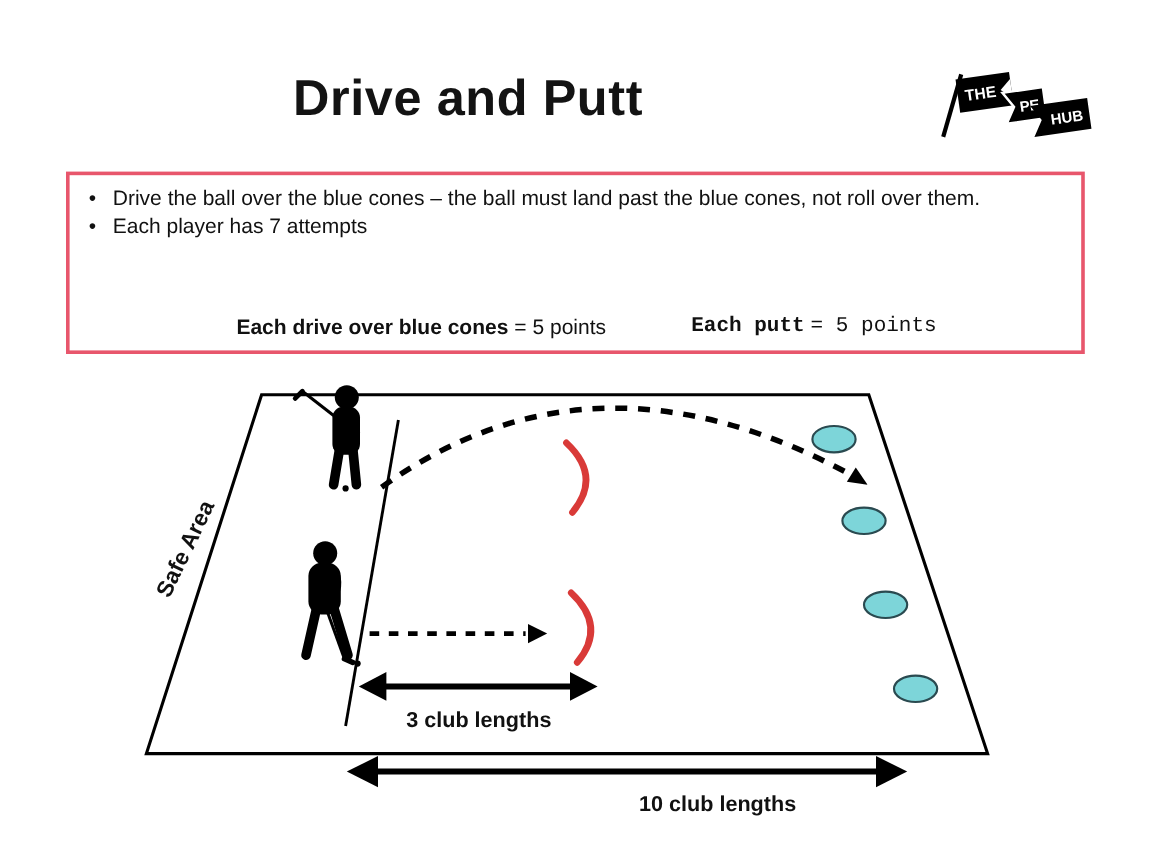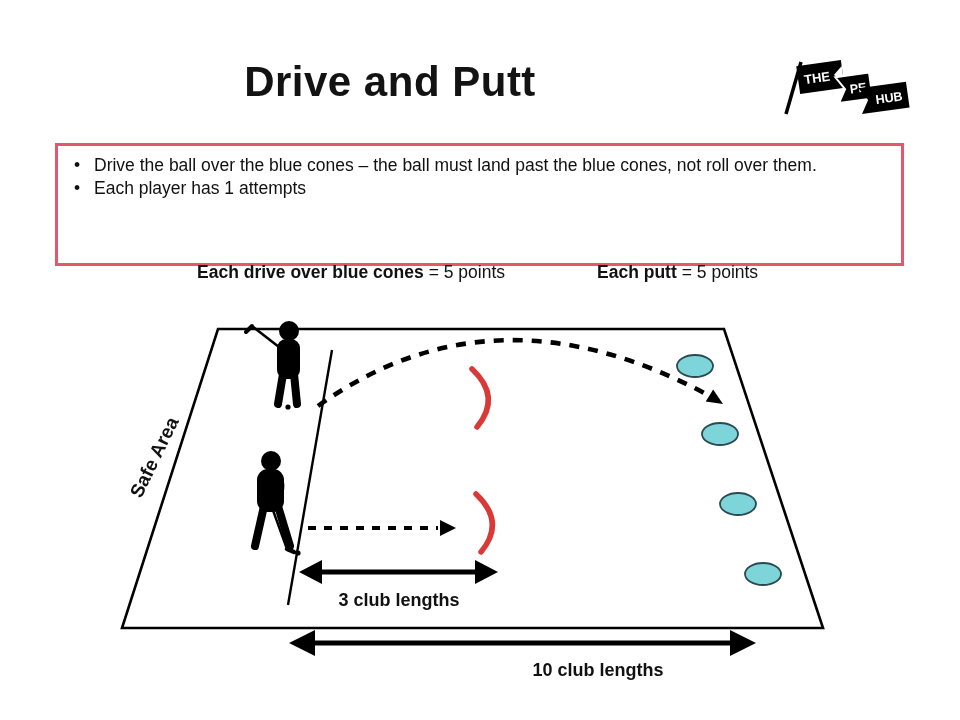--- a/index.html
+++ b/index.html
@@ -6,32 +6,32 @@
   body{
     width:960px;height:720px;position:relative;background:#ffffff;
     font-family:"Liberation Sans", sans-serif;overflow:hidden;color:#111;
   }
   .page-title{
     position:absolute;top:58px;left:0;width:780px;text-align:center;
     font-size:42px;font-weight:800;letter-spacing:.5px;color:#131313;
   }
   .logo{position:absolute;left:778px;top:48px;width:140px;height:75px;}
   .instruction-box{
-    position:absolute;left:55px;top:143px;width:849px;height:123px;
+    position:absolute;left:55px;top:143px;width:849px;height:152px;
     border:3px solid #e8566c;box-sizing:border-box;background:#fff;
   }
   .instruction-box ul{
     margin:8px 0 0 0;padding:0 8px 0 14px;list-style:none;
     font-size:17.5px;line-height:23px;color:#111;
   }
   .instruction-box li{padding-left:22px;position:relative;}
   .instruction-box li::before{content:"\2022";position:absolute;left:2px;top:0;}
   .scoring{position:absolute;left:0;top:101px;width:100%;height:24px;font-size:17.5px;margin-top:15px;}
   .scoring .seg1{position:absolute;left:139px;white-space:nowrap;}
-  .scoring .seg2{position:absolute;left:539px;white-space:nowrap;}
+  .scoring .seg2{position:absolute;left:518px;white-space:nowrap;font-family:Liberation Mono, monospace;}
   .scoring .lbl{font-weight:bold;}
   .scoring .val{margin-left:5px;}
   .diagram{position:absolute;left:0;top:300px;width:960px;height:420px;}
   svg text{font-family:"Liberation Sans", sans-serif;}
 </style>
 </head>
 <body>
 
 <div class="page-title">Drive and Putt</div>
 
@@ -51,21 +51,21 @@
     <text x="889" y="103" fill="#fff" font-size="12.5" font-weight="bold" text-anchor="middle">HUB</text>
   </g>
 </svg>
 
 <div class="instruction-box">
   <ul>
     <li>
       <span>Drive the ball over the blue cones – the ball must land past the blue cones, not roll over them.</span><br>
     </li>
     <li>
-      <span>Each player has 1 attempts</span>
+      <span>Each player has 7 attempts</span>
     </li>
   </ul>
   <div class="scoring">
     <span class="seg1">
       <span class="lbl">Each drive over blue cones</span><span class="val">= 5 points</span>
     </span>
     <span class="seg2">
       <span class="lbl">Each putt</span><span class="val">= 5 points</span>
     </span>
   </div>

